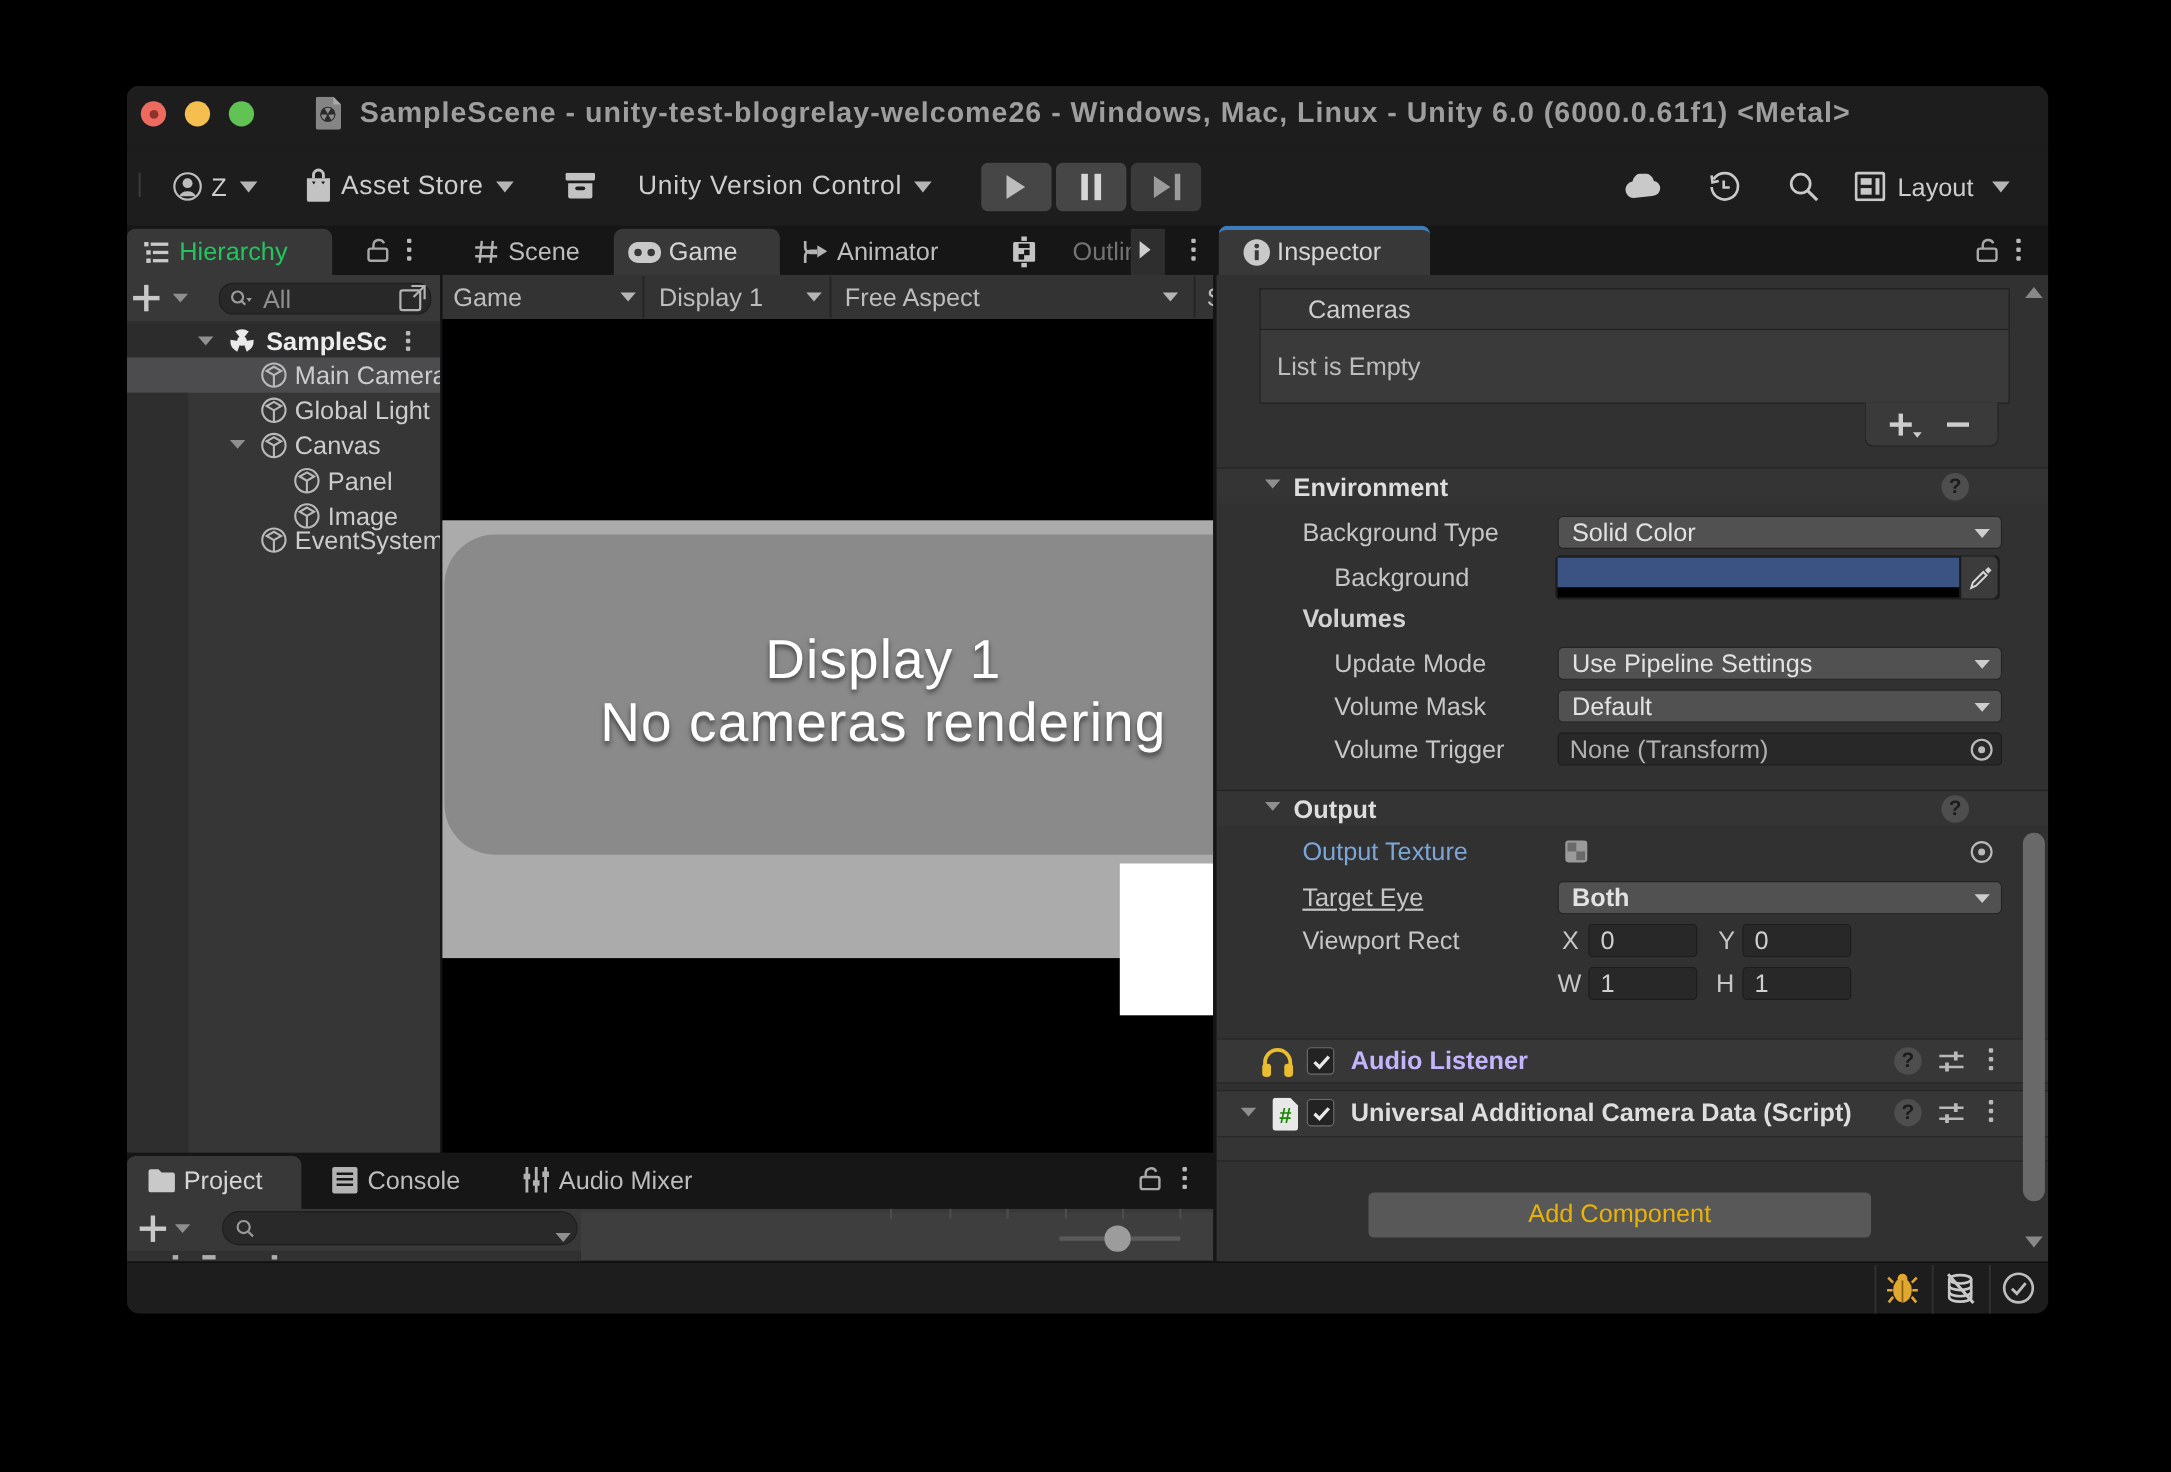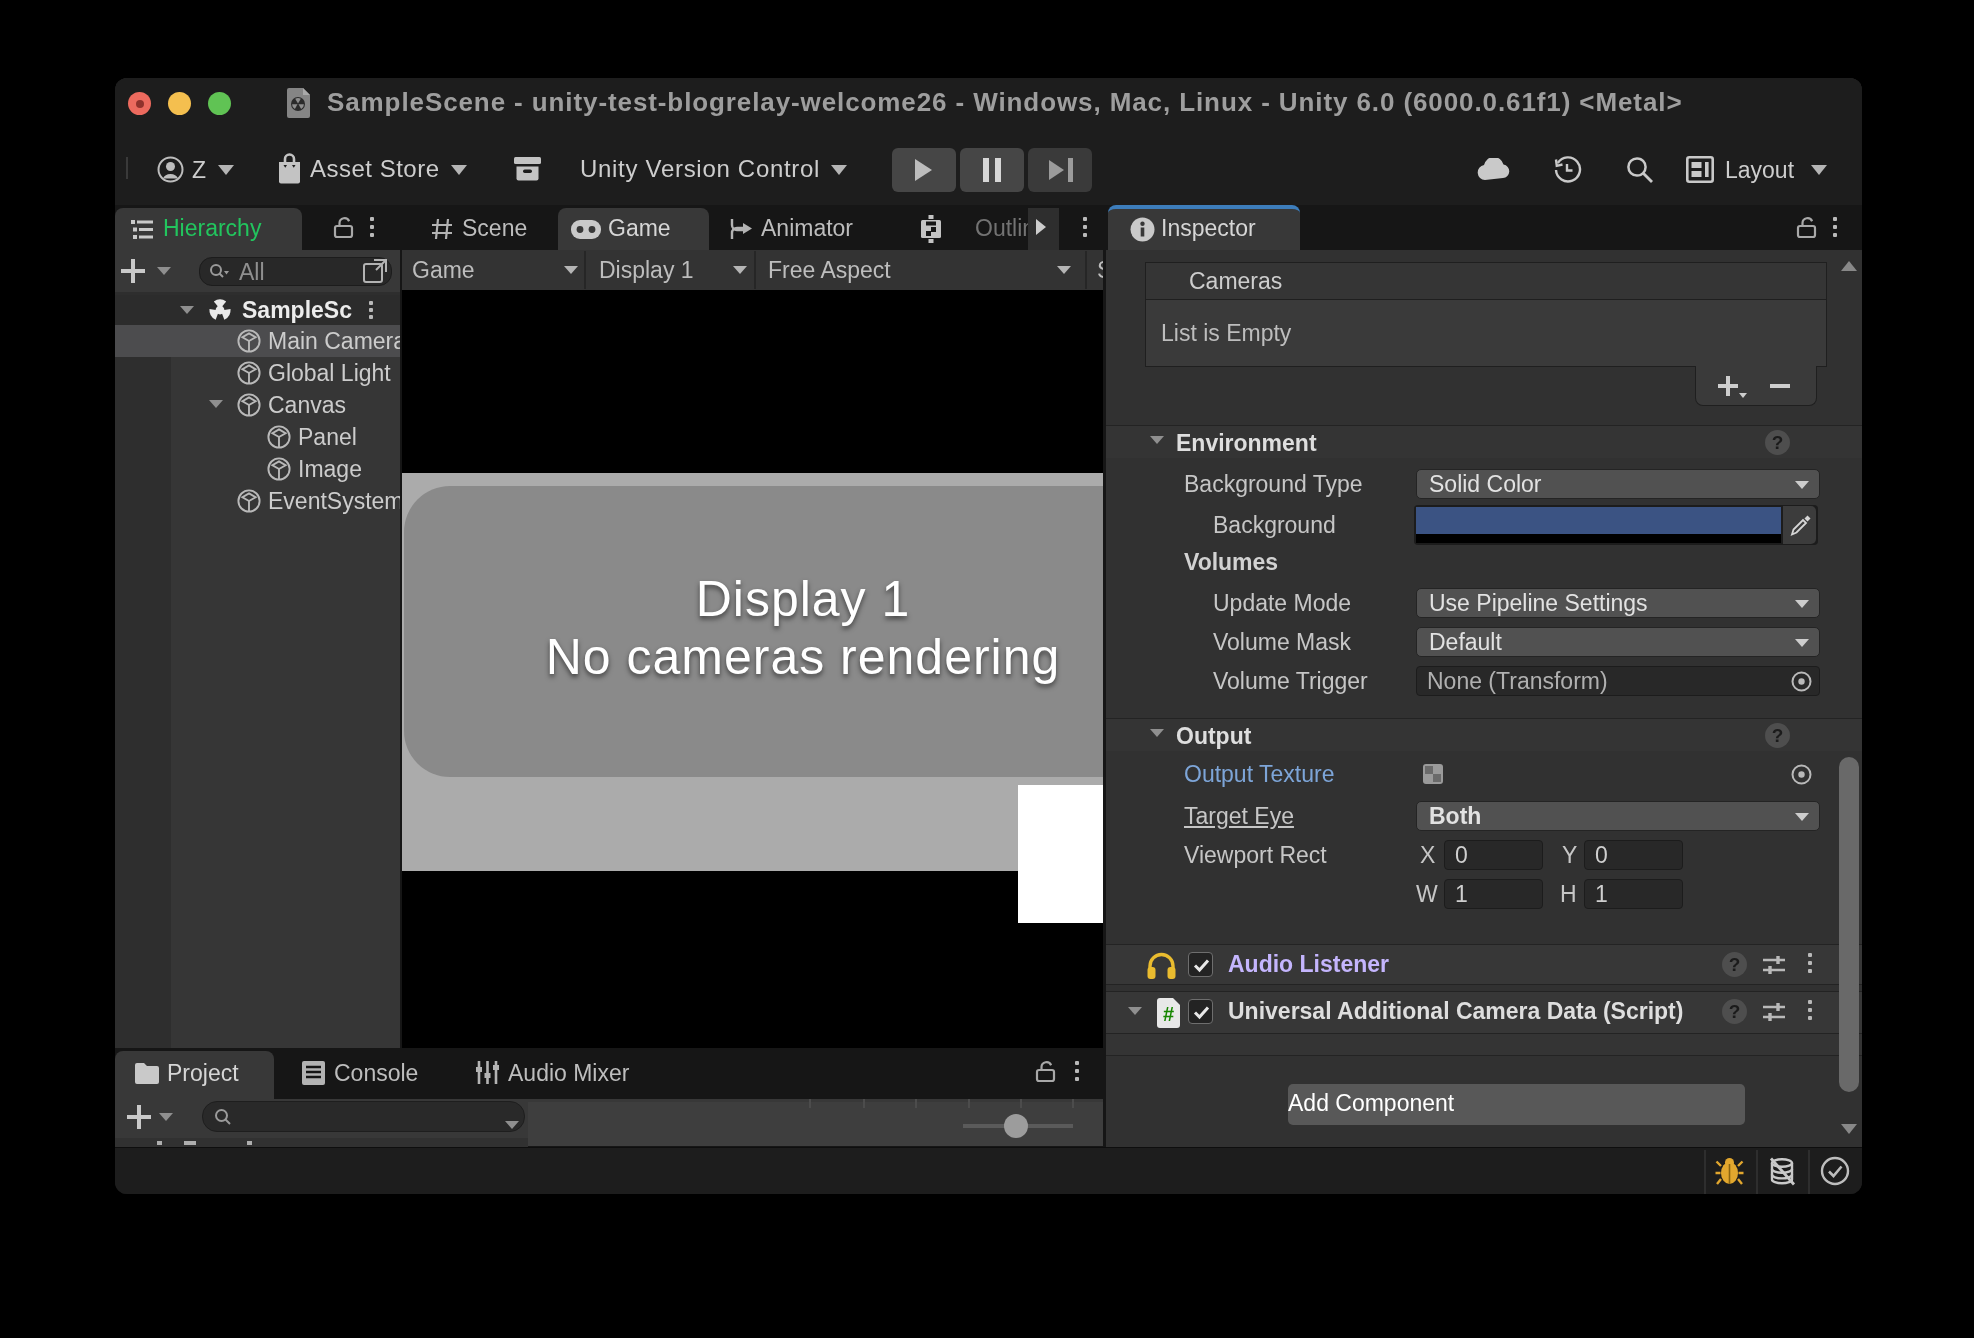--- a/index.html
+++ b/index.html
@@ -248,21 +248,21 @@
           <use href="#cubep"></use>
         </svg>
         <span style="left:183px;">Panel</span>
       </div>
     <div class="hrow" style="top:203px;">
         <svg class="cube" style="left:151px;" viewBox="0 0 26 26">
           <use href="#cubep"></use>
         </svg>
         <span style="left:183px;">Image</span>
       </div>
-    <div class="hrow" style="top:235px;">
+    <div class="hrow" style="top:225px;">
         <svg class="cube" style="left:121px;" viewBox="0 0 26 26">
           <use href="#cubep"></use>
         </svg>
         <span style="left:153px;">EventSystem</span>
       </div>
   </div>
 
   <div class="abs" style="left:285px;top:172px;width:2px;height:798px;background:#161616;"></div>
 
   <div id="game" class="abs" style="left:287px;top:172px;width:701px;height:798px;background:#000;overflow:hidden;">
@@ -395,21 +395,21 @@
       <g stroke="#b9b9b9" stroke-width="2.4">
         <path d="M2 8 h22 M2 18 h22"></path>
         <path d="M17 4 v8 M9 14 v8" stroke-width="3.4"></path>
       </g>
     </svg>
     <div class="dots3" style="left:702px;top:750px;"></div>
     <div class="abs" style="left:0;top:784px;width:756px;height:21px;background:#343434;"></div>
     <div class="abs" style="left:0;top:805px;width:756px;height:1px;background:#232323;"></div>
 
     <div class="abs" style="left:138px;top:834px;width:457px;height:41px;background:#585858;border-radius:5px;
-         color:#ffffff;font-size:23px;line-height:39px;text-align:left;margin-left:44px;">Add Component</div>
+         color:#eab308;font-size:23px;line-height:39px;text-align:center;">Add Component</div>
 
     <div class="abs" style="left:733px;top:507px;width:20px;height:335px;background:#696969;border-radius:10px;"></div>
 
     <div class="tri abs" style="left:735px;top:11px;border-left:8px solid transparent;border-right:8px solid transparent;border-bottom:10px solid #888;"></div>
     <div class="tri dn" style="left:735px;top:874px;border-top-color:#888;"></div>
   </div>
 
   <div id="proj" class="abs" style="left:0;top:970px;width:988px;height:99px;background:#161616;overflow:hidden;">
 
     <div class="abs" style="left:0;top:3px;width:159px;height:48px;background:#383838;border-radius:8px 8px 0 0;"></div>

